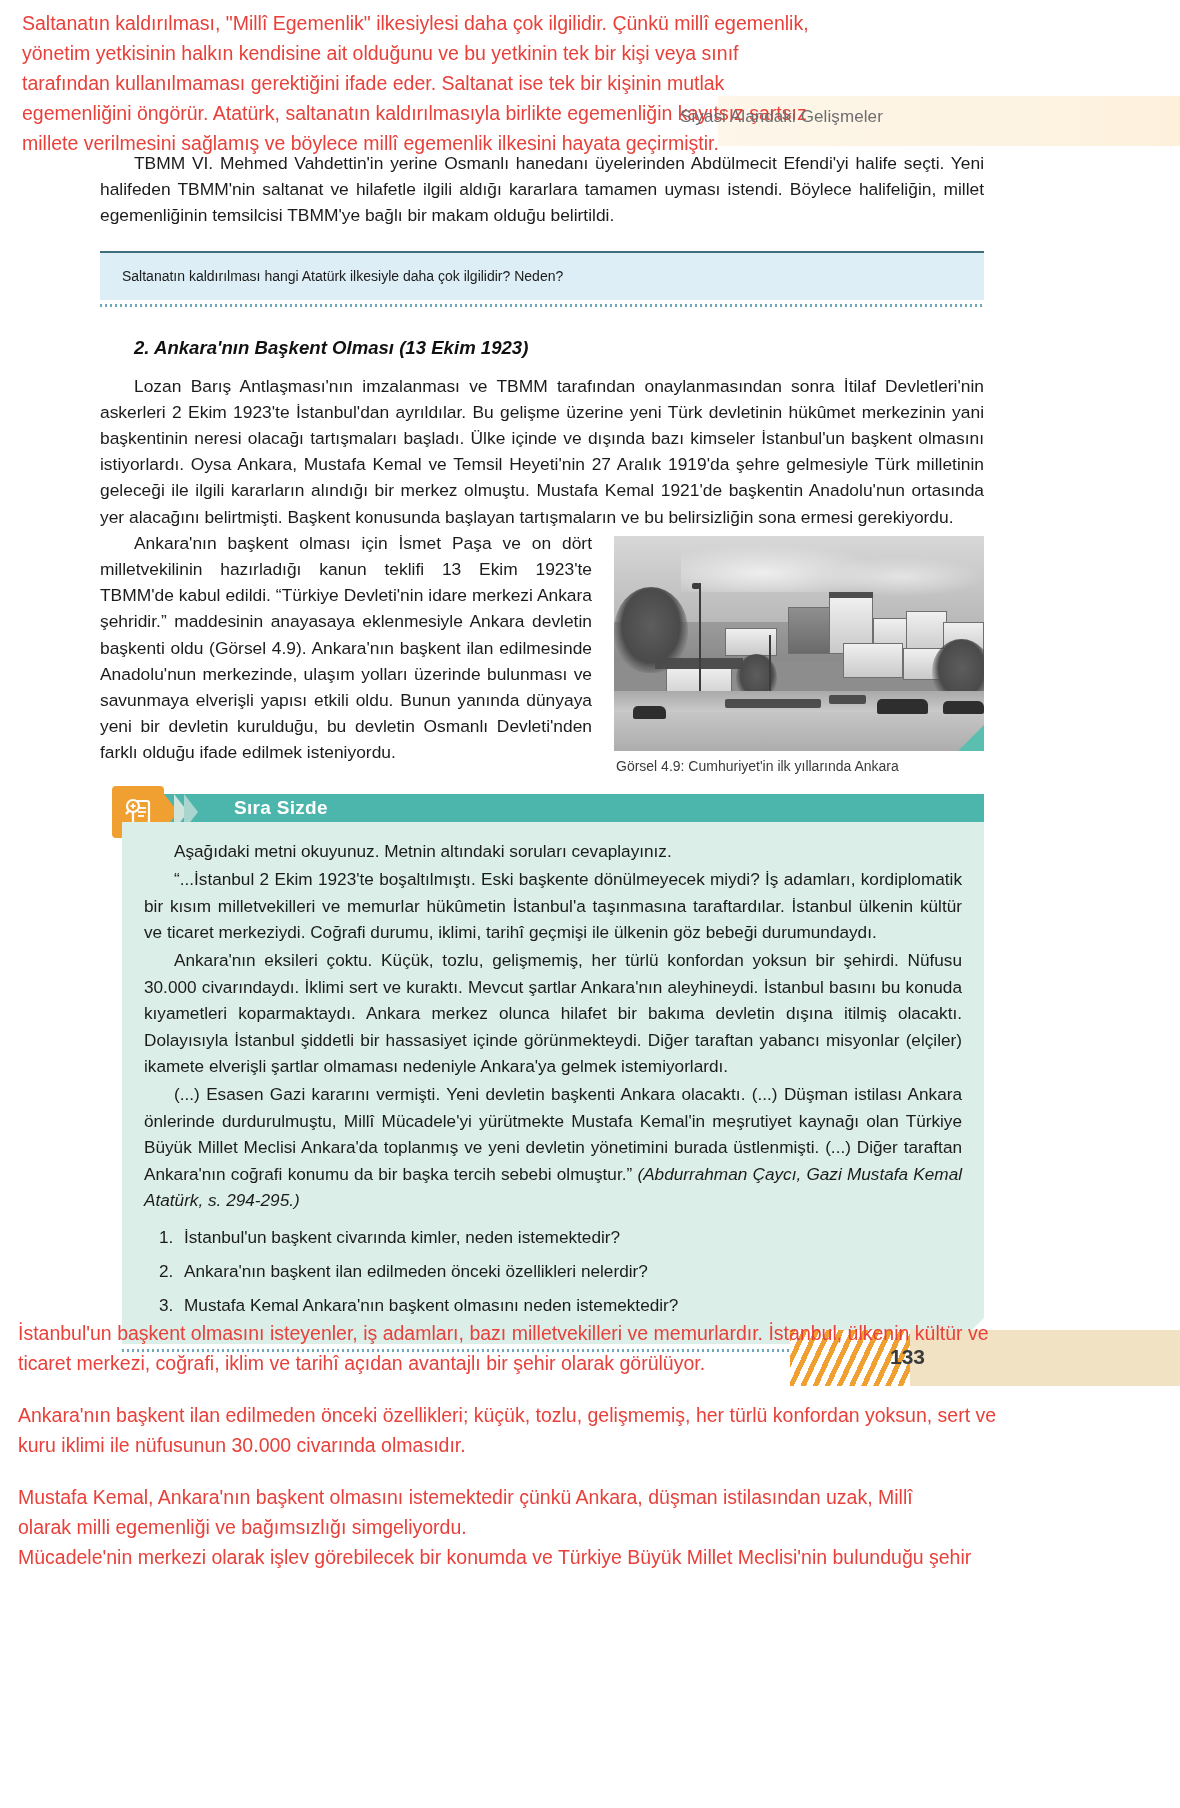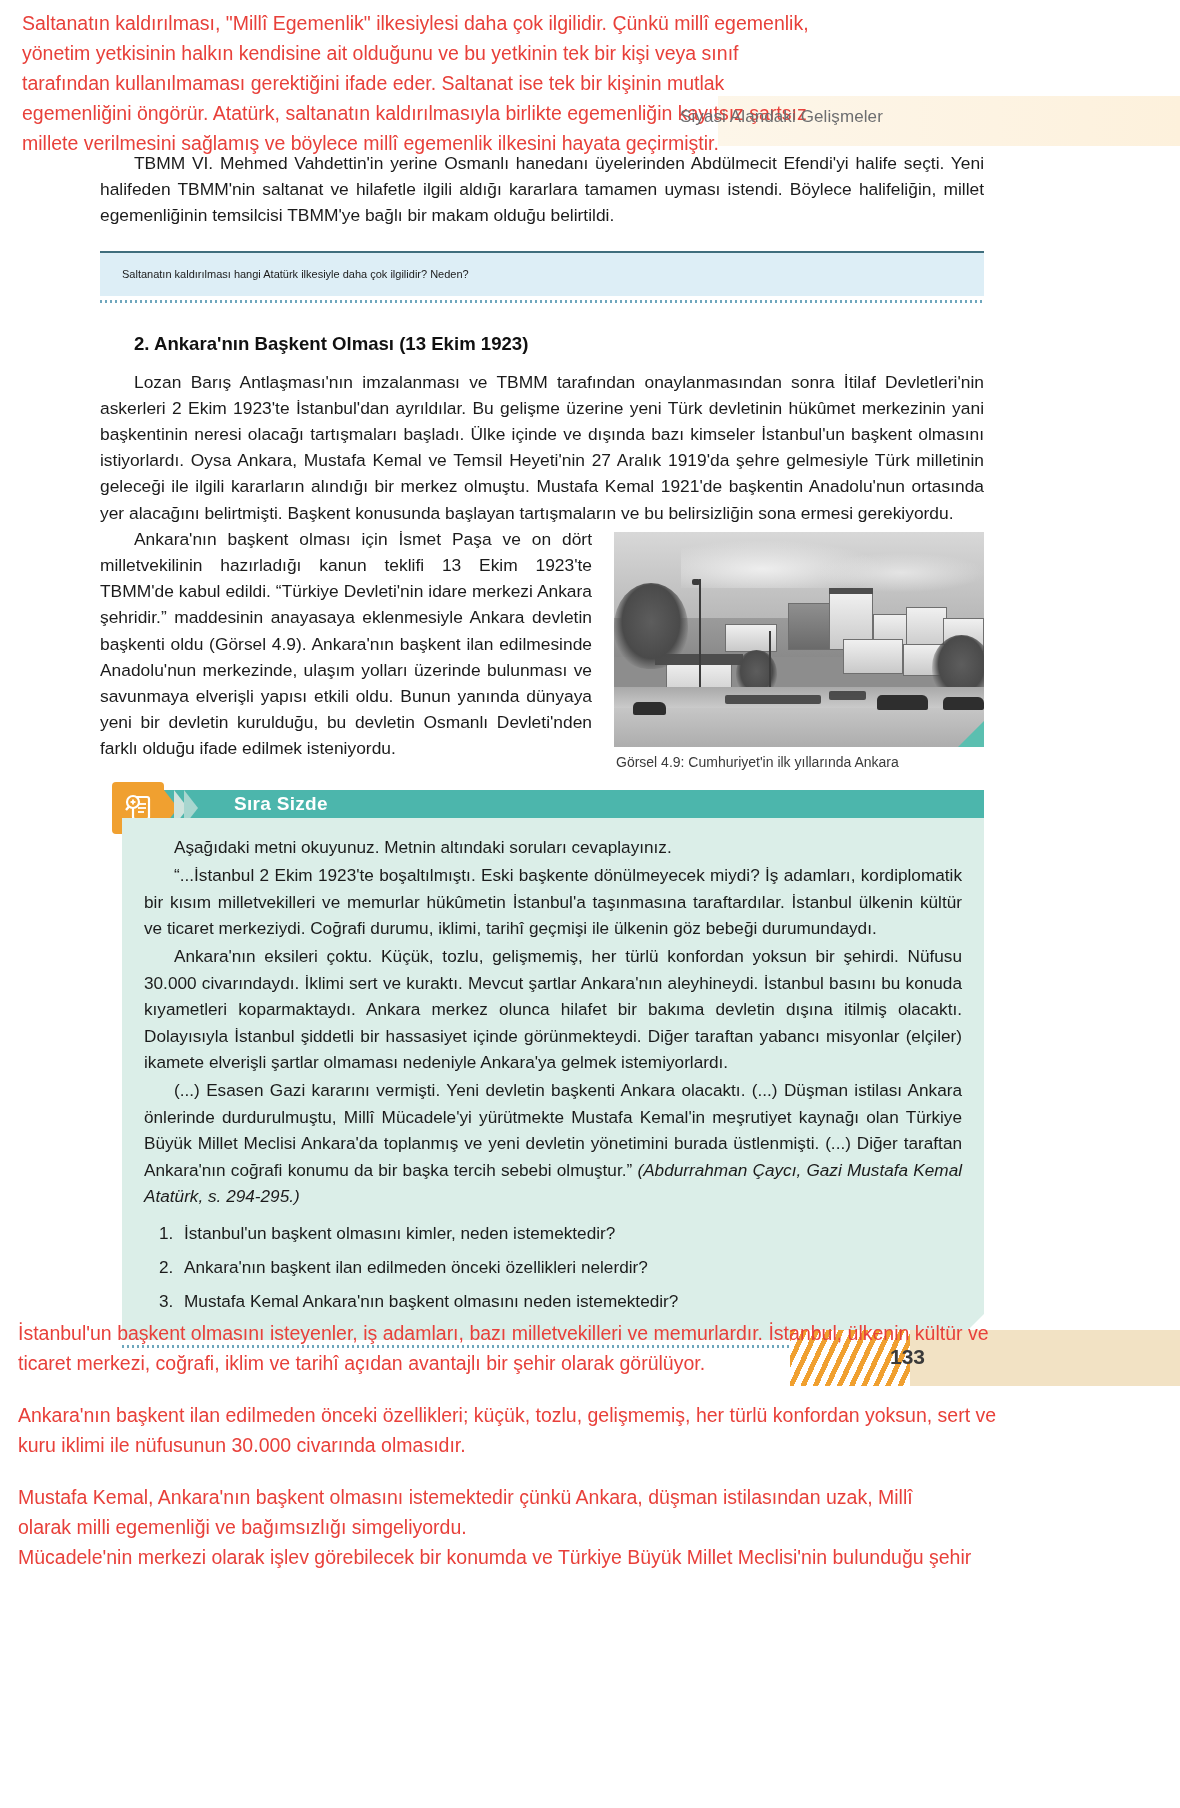--- a/index.html
+++ b/index.html
@@ -62,36 +62,37 @@
     text-justify: inter-word;
   }
   p.body.indent { text-indent: 34px; }
 
   
   .q-wrap { margin: 22px 100px 0 100px; width: 884px; }
   .q-rule-top { height: 2px; background: #3f6e7d; width: 100%; }
   .q-box {
     background: #ddeef6;
     padding: 15px 10px 16px 22px;
-    font-size: 11px;
+    font-size: 14px;
     color: #1b1b1b;
   }
   .q-rule-bottom {
     height: 3px;
     width: 100%;
     background-image: repeating-linear-gradient(to right, #6fa7bd 0 2px, transparent 2px 5px);
     margin-top: 4px;
   }
 
   
   h3.sub {
     margin: 30px 0 14px 34px;
     font-size: 18.6px;
     font-weight: bold;
     color: #111;
+    font-style: italic;
   }
 
   
   .photo-block {
     float: right;
     width: 370px;
     margin: 6px 0 6px 22px;
   }
   .photo {
     width: 370px;
@@ -365,21 +366,21 @@
       </div>
       <div class="ss-title">Sıra Sizde</div>
     </div>
 
     <div class="ss-body">
       <p class="ind">Aşağıdaki metni okuyunuz. Metnin altındaki soruları cevaplayınız.</p>
       <p class="ind">“...İstanbul 2 Ekim 1923'te boşaltılmıştı. Eski başkente dönülmeyecek miydi? İş adamları, kordiplomatik bir kısım milletvekilleri ve memurlar hükûmetin İstanbul'a taşınmasına taraftardılar. İstanbul ülkenin kültür ve ticaret merkeziydi. Coğrafi durumu, iklimi, tarihî geçmişi ile ülkenin göz bebeği durumundaydı.</p>
       <p class="ind">Ankara'nın eksileri çoktu. Küçük, tozlu, gelişmemiş, her türlü konfordan yoksun bir şehirdi. Nüfusu 30.000 civarındaydı. İklimi sert ve kuraktı. Mevcut şartlar Ankara'nın aleyhineydi. İstanbul basını bu konuda kıyametleri koparmaktaydı. Ankara merkez olunca hilafet bir bakıma devletin dışına itilmiş olacaktı. Dolayısıyla İstanbul şiddetli bir hassasiyet içinde görünmekteydi. Diğer taraftan yabancı misyonlar (elçiler) ikamete elverişli şartlar olmaması nedeniyle Ankara'ya gelmek istemiyorlardı.</p>
       <p class="ind"><span>(...) Esasen Gazi kararını vermişti. Yeni devletin başkenti Ankara olacaktı. (...) Düşman istilası Ankara önlerinde durdurulmuştu, Millî Mücadele'yi yürütmekte Mustafa Kemal'in meşrutiyet kaynağı olan Türkiye Büyük Millet Meclisi Ankara'da toplanmış ve yeni devletin yönetimini burada üstlenmişti. (...) Diğer taraftan Ankara'nın coğrafi konumu da bir başka tercih sebebi olmuştur.” </span><span class="src">(Abdurrahman Çaycı, Gazi Mustafa Kemal Atatürk, s. 294-295.)</span></p>
       <ol class="ss-list">
-        <li>İstanbul'un başkent olmasını kimler, neden istemektedir?</li>
+        <li>İstanbul'un başkent civarında kimler, neden istemektedir?</li>
         <li>Ankara'nın başkent ilan edilmeden önceki özellikleri nelerdir?</li>
         <li>Mustafa Kemal Ankara'nın başkent olmasını neden istemektedir?</li>
       </ol>
       <div class="ss-corner"></div>
     </div>
     <div class="ss-rule-bottom"></div>
   </div>
 </div>
 
 <div class="footer-tan"></div>

